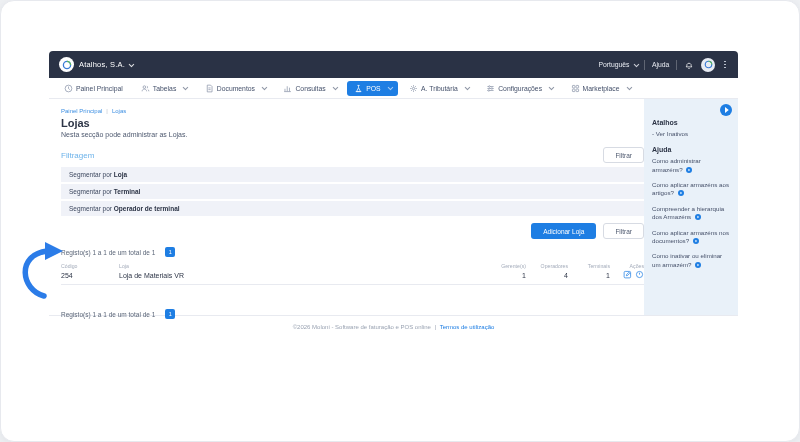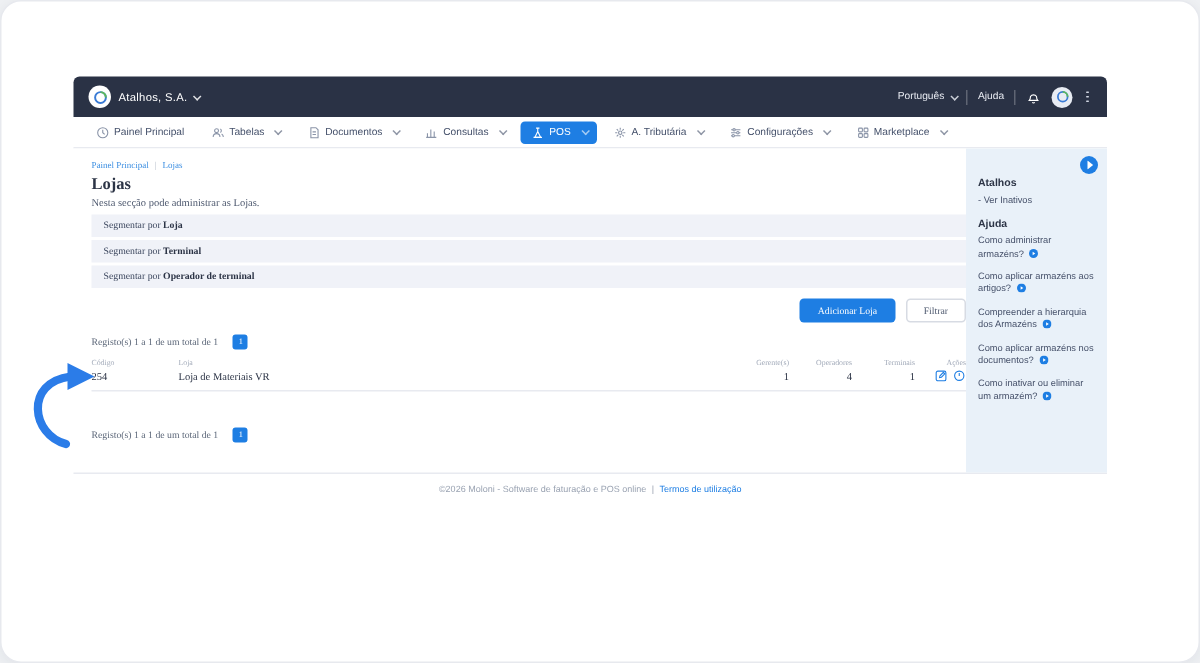--- a/index.html
+++ b/index.html
@@ -27,21 +27,21 @@
   
   .navbar { height:21px; background:#fff; border-bottom:1px solid #e8eaf0; display:flex; align-items:center; gap:4px; padding:0 8px; }
   .nav-item { display:flex; align-items:center; gap:3px; font-size:6.8px; color:#44506a; padding:3px 7px; border-radius:3px; cursor:pointer; white-space:nowrap; }
   .nav-item svg { stroke:#8a94a8; }
   .nav-item.active { background:#1e7ee3; color:#fff; }
   .nav-item.active svg { stroke:#fff; }
   .nav-item .chev { opacity:.6; }
 
   
   .content-wrap { display:flex; height:217px; border-bottom:1px solid #e8eaf0; background:#fff; }
-  .main { flex:1 1 auto; padding:9px 0 0 12px; min-width:0;font-family:Liberation Serif, serif; }
+  .main { flex:1 1 auto; padding:9px 0 0 12px; min-width:0; }
   .breadcrumb { font-size:6px; color:#3d8fe2; display:flex; gap:4px; align-items:center; }
   .breadcrumb .sep { color:#b6bdc9; }
   .page-title { font-size:11px; font-weight:bold; color:#2c3446; margin-top:3px; }
   .page-subtitle { font-size:7px; color:#4d586e; margin-top:2px; }
 
   .filter-head { display:flex; align-items:center; justify-content:space-between; margin-top:9px; }
   .filter-title { font-size:8px; color:#6db3ea; }
   .btn-secondary { font-size:6.5px; color:#4d586e; background:#fff; border:1px solid #d7dbe3; border-radius:3px; padding:3.5px 11px; cursor:pointer; font-family:inherit; }
   .filter-rows { margin-top:4px; }
   .filter-row { background:#f0f2f8; font-size:6.5px; color:#3c475e; padding:4px 8px; margin-bottom:2px; cursor:pointer; }
@@ -199,20 +199,24 @@
       <div class="main">
         <div class="breadcrumb">
           <span>Painel Principal</span>
           <span class="sep">|</span>
           <span>Lojas</span>
         </div>
 
         <div class="page-title">Lojas</div>
         <div class="page-subtitle">Nesta secção pode administrar as Lojas.</div>
 
+        <div class="filter-head">
+          <span class="filter-title">Filtragem</span>
+          <button class="btn-secondary">Filtrar</button>
+        </div>
 
         <div class="filter-rows">
           <div class="filter-row">
             <span>Segmentar por </span><b>Loja</b>
           </div>
           <div class="filter-row">
             <span>Segmentar por </span><b>Terminal</b>
           </div>
           <div class="filter-row">
             <span>Segmentar por </span><b>Operador de terminal</b>

